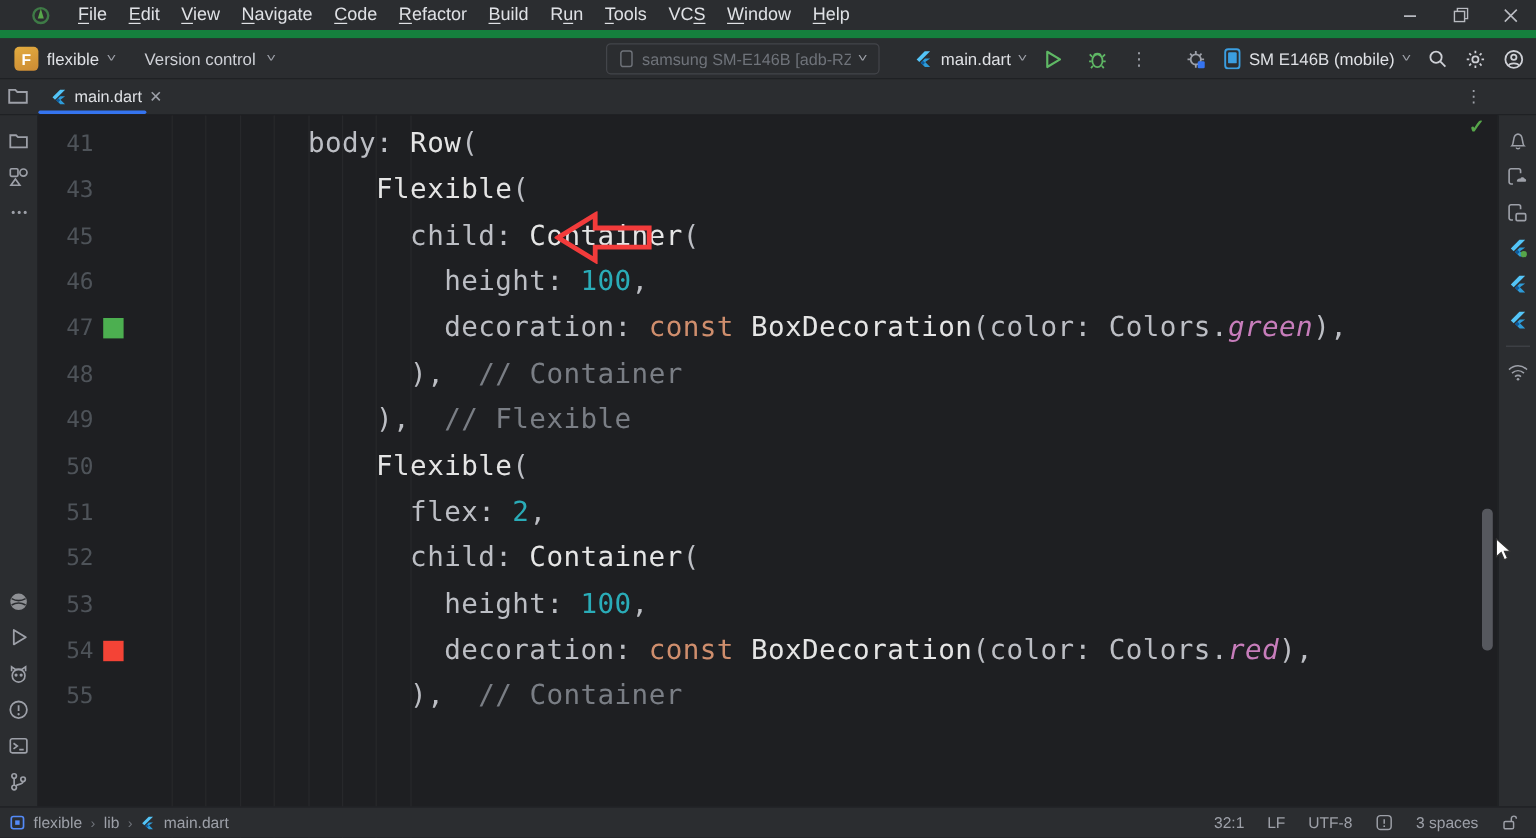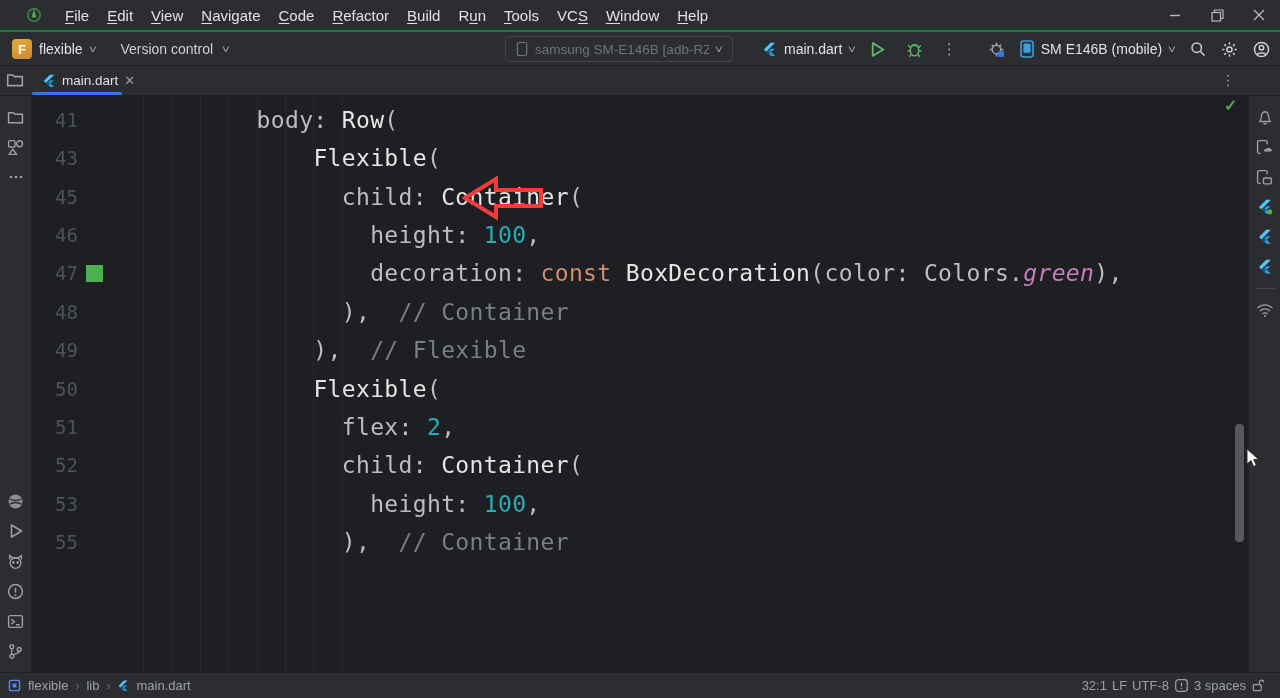--- a/index.html
+++ b/index.html
@@ -1,19 +1,19 @@
 <!DOCTYPE html>
 <html><head>
 <meta charset="utf-8">
 <style>
   * { margin:0; padding:0; box-sizing:border-box; }
   html,body { width:1280px; height:698px; overflow:hidden; background:#1E1F22;
     font-family:"Liberation Sans", sans-serif; }
   .titlebar { position:absolute; left:0; top:0; width:1280px; height:32px;
-    background:#2B2D30; display:flex; align-items:center; border-bottom:2px solid #15803d; }
+    background:#2B2D30; display:flex; align-items:center; border-bottom:7px solid #15803d; }
   .app-icon { width:16px; height:16px; margin:0 14px 0 26px; }
   .menus { display:flex; align-items:center; }
   .menu-item { color:#DFE1E5; font-size:15px; padding:0 9px; cursor:default; }
   .menu-item u { text-decoration:underline; text-underline-offset:2px; }
   .win-controls { margin-left:auto; display:flex; height:32px; }
   .win-btn { width:42px; height:32px; display:flex; align-items:center; justify-content:center; color:#B8BAC0; }
   .toolbar { position:absolute; left:0; top:32px; width:1280px; height:34px;
     background:#2B2D30; border-bottom:1px solid #1F2124; }
   .tb-left { position:absolute; left:12px; top:0; height:34px; display:flex; align-items:center; gap:7px; }
   .proj-badge { width:20px; height:20px; border-radius:4px; background:linear-gradient(160deg,#E3AC3F,#CB8A34);
@@ -57,21 +57,21 @@
   .tp { color:#BCBEC4; } .tc { color:#e5e5e5; } .tn { color:#2AACB8; }
   .tk { color:#CF8E6D; } .tm { color:#C77DBB; font-style:italic; } .tcm { color:#7A7E85; }
   .arrow-annot { position:absolute; left:430px; top:80px; }
   .insp-check { position:absolute; left:1192px; top:0px; color:#57A64A; font-size:16px; font-weight:bold; }
   .scroll-thumb { position:absolute; left:1203px; top:328px; width:9px; height:118px;
     background:rgba(164,168,178,0.42); border-radius:4px; }
   .statusbar { position:absolute; left:0; top:672px; width:1280px; height:26px; background:#2B2D30;
     border-top:1px solid #1F2124; display:flex; align-items:center; font-size:13px; color:#9DA0A8; }
   .crumbs { display:flex; align-items:center; gap:7px; margin-left:8px; }
   .crumb-sep { color:#6F737A; font-size:12px; }
-  .sb-right { margin-left:auto; display:flex; align-items:center; gap:5px; margin-right:14px; }
+  .sb-right { margin-left:auto; display:flex; align-items:center; gap:19px; margin-right:14px; }
   .cursor { position:absolute; left:1246px; top:448px; z-index:50; }
   svg { display:block; }
 </style>
 </head>
 <body>
 
 <div class="titlebar">
   <svg class="app-icon" viewBox="0 0 16 16">
     <circle cx="8" cy="8" r="6.2" fill="none" stroke="#3E7A46" stroke-width="2"></circle>
     <path d="M8 2 L10.5 10.5 L5.5 10.5 Z" fill="#57A64A"></path>
@@ -322,20 +322,25 @@
       </div>
       <div class="line">
         <span class="lnum">52</span>
         <span class="code"><span class="tp">              child: </span><span class="tc">Container</span><span class="tp">(</span></span>
       </div>
       <div class="line">
         <span class="lnum">53</span>
         <span class="code"><span class="tp">                height: </span><span class="tn">100</span><span class="tp">,</span></span>
       </div>
       <div class="line">
+        <span class="lnum">54</span>
+        <span class="marker red"></span>
+        <span class="code"><span class="tp">                decoration: </span><span class="tk">const</span><span class="tp"> </span><span class="tc">BoxDecoration</span><span class="tp">(color: Colors.</span><span class="tm">red</span><span class="tp">),</span></span>
+      </div>
+      <div class="line">
         <span class="lnum">55</span>
         <span class="code"><span class="tp">              ),  </span><span class="tcm">// Container</span></span>
       </div>
     </div>
 
   <svg class="arrow-annot" width="82" height="44" viewBox="0 0 82 44">
     <polygon points="3,22 34,3 34,14 79,14 79,30 34,30 34,41" fill="none" stroke="#F23B3B" stroke-width="4" stroke-linejoin="miter"></polygon>
   </svg>
 
   <div class="insp-check">✓</div>

